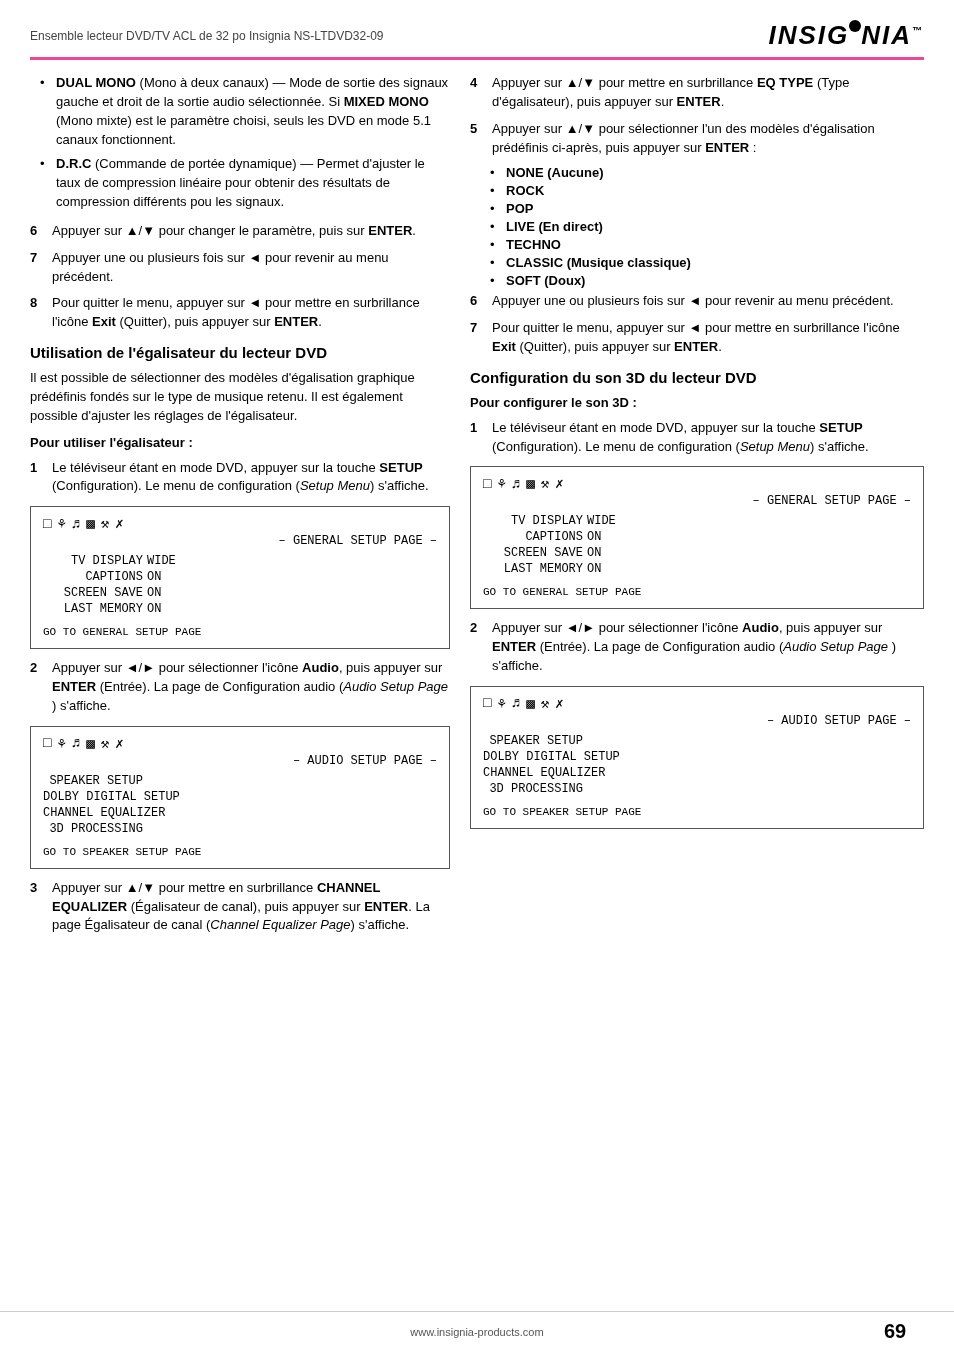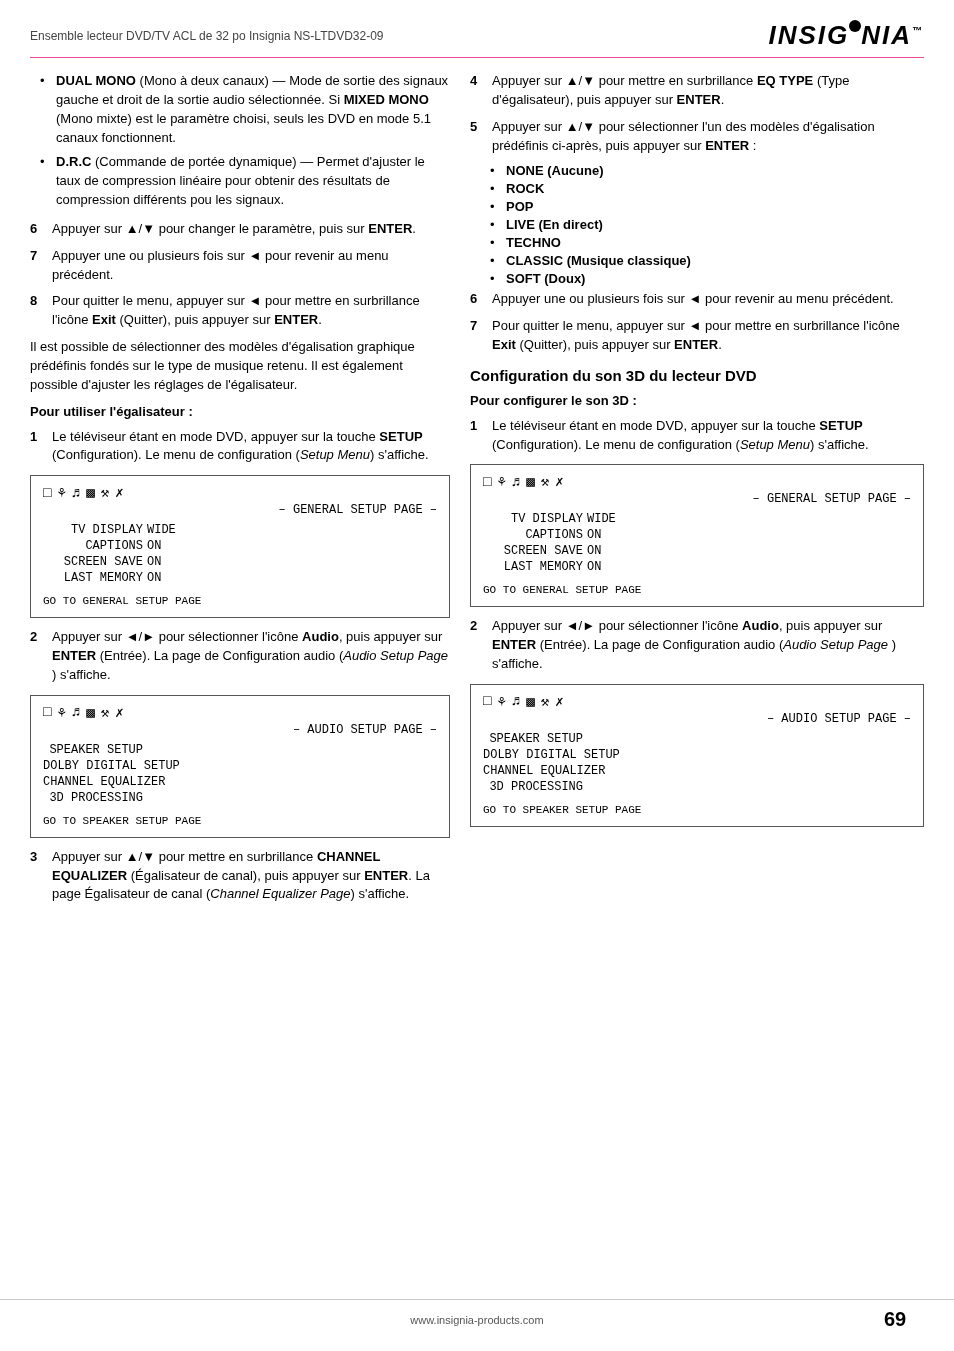--- a/index.html
+++ b/index.html
@@ -18,21 +18,21 @@
       min-height: 1351px;
       padding: 20px 30px 40px 30px;
       position: relative;
     }
 
     
     .header {
       display: flex;
       justify-content: space-between;
       align-items: center;
-      border-bottom: 1px solid #ec4899;
+      border-bottom: 3px solid #ec4899;
       padding-bottom: 6px;
       margin-bottom: 14px;
     }
 
     .header-title {
       font-size: 12px;
       color: #444;
     }
 
     .insignia-logo {
@@ -152,21 +152,21 @@
 
     .setup-box-footer {
       margin-top: 10px;
       font-size: 11px;
       font-family: 'Courier New', Courier, monospace;
     }
 
     
     .page-footer {
       position: absolute;
-      bottom: 20px;
+      bottom: 8px;
       left: 0;
       right: 0;
       display: flex;
       justify-content: space-between;
       align-items: center;
       padding: 0 30px;
       border-top: 1px solid #ccc;
       padding-top: 8px;
       margin-top: 11px;
     }
@@ -250,20 +250,21 @@
       </div>
       <div class="step">
         <span class="step-num bold">7</span>
         <span class="step-content">Appuyer une ou plusieurs fois sur ◄ pour revenir au menu précédent.</span>
       </div>
       <div class="step">
         <span class="step-num bold">8</span>
         <span class="step-content">Pour quitter le menu, appuyer sur ◄ pour mettre en surbrillance l'icône <span class="bold">Exit</span> (Quitter), puis appuyer sur <span class="bold">ENTER</span>.</span>
       </div>
 
+      <div class="section-heading">Utilisation de l'égalisateur du lecteur DVD</div>
 
       <p>Il est possible de sélectionner des modèles d'égalisation graphique prédéfinis fondés sur le type de musique retenu. Il est également possible d'ajuster les réglages de l'égalisateur.</p>
 
       <p class="sub-heading">Pour utiliser l'égalisateur :</p>
 
       <div class="step">
         <span class="step-num bold">1</span>
         <span class="step-content">Le téléviseur étant en mode DVD, appuyer sur la touche <span class="bold">SETUP</span> (Configuration). Le menu de configuration (<span class="italic">Setup Menu</span>) s'affiche.</span>
       </div>
 

